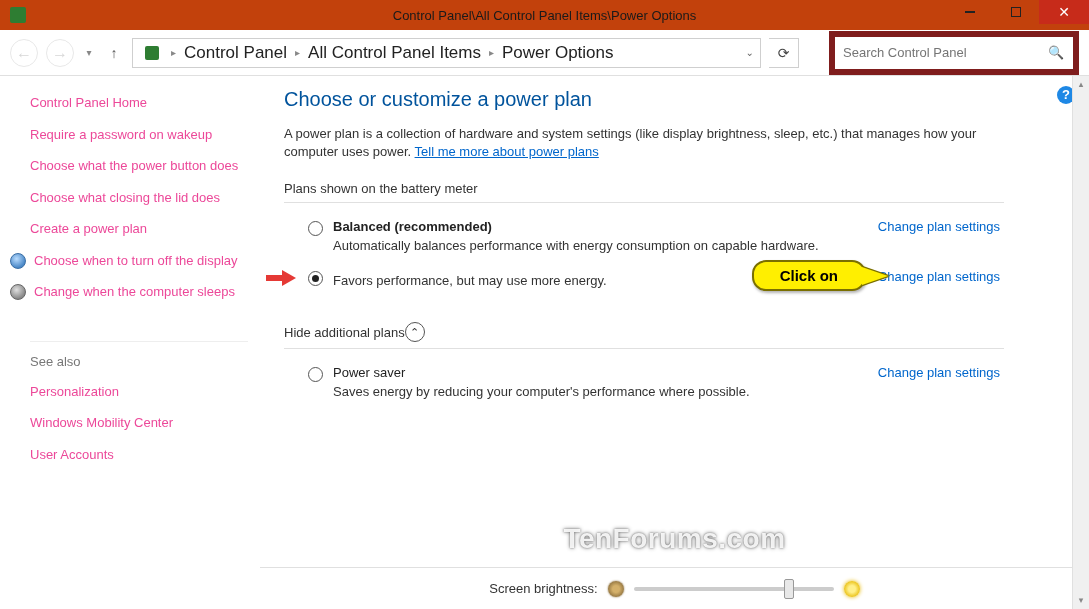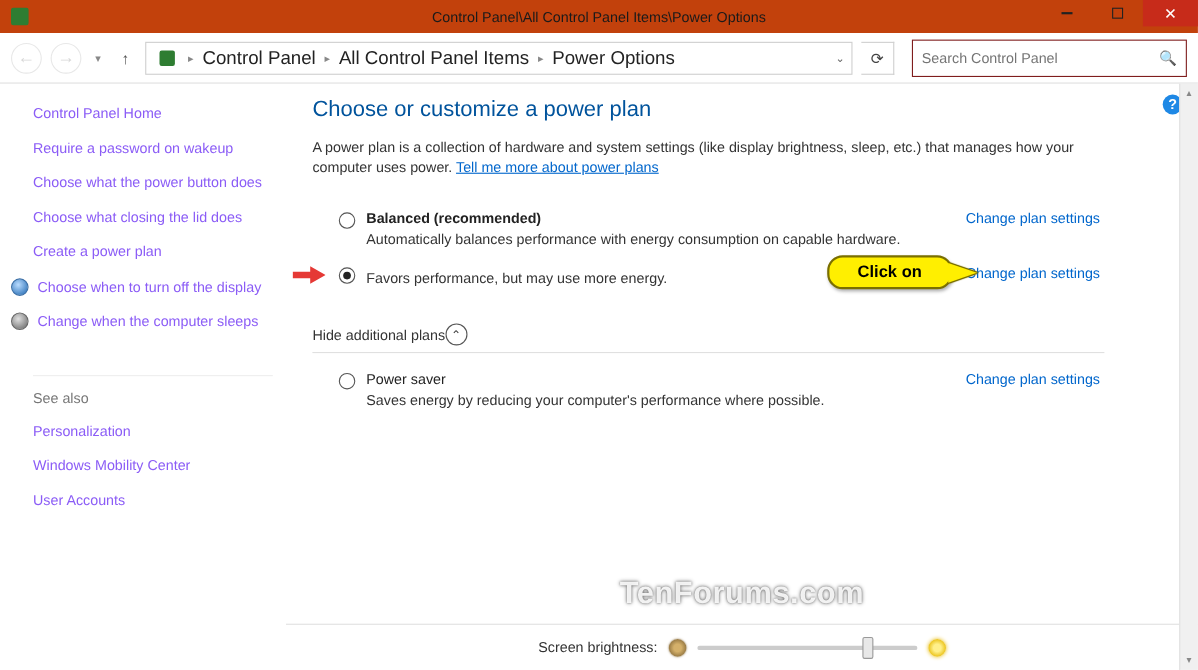--- a/index.html
+++ b/index.html
@@ -24,28 +24,28 @@
   .nav-up { width: 20px; text-align: center; color: #555; font-size: 14px; cursor: pointer; }
 
   .breadcrumb { flex: 1; height: 30px; border: 1px solid #cfcfcf; display: flex; align-items: center; padding: 0 4px; position: relative; }
   .bc-icon { width: 18px; height: 18px; margin: 0 6px; display: flex; align-items: center; justify-content: center; }
   .bc-icon span { width: 14px; height: 14px; background: #2e7d32; border-radius: 2px; display: block; }
   .bc-sep { color: #888; font-size: 10px; padding: 0 4px; }
   .bc-item { font-size: 17px; color: #222; padding: 0 4px; cursor: pointer; }
   .bc-drop { position: absolute; right: 6px; color: #666; font-size: 10px; cursor: pointer; }
   .refresh-btn { width: 30px; height: 30px; border: 1px solid #cfcfcf; border-left: none; display: flex; align-items: center; justify-content: center; cursor: pointer; color: #444; font-size: 14px; }
 
-  .searchbox { width: 250px; height: 30px; border: 1px solid #7f1d1d; display: flex; align-items: center; padding: 16px 8px; margin-left: 8px; }
+  .searchbox { width: 250px; height: 30px; border: 6px solid #7f1d1d; display: flex; align-items: center; padding: 16px 8px; margin-left: 22px; }
   .searchbox input { border: none; outline: none; flex: 1; font-size: 13px; color: #666; background: transparent; }
   .searchbox .search-icon { color: #666; font-size: 13px; }
 
   
   .content { display: flex; height: calc(609px - 30px - 46px); position: relative; }
   .sidebar { width: 260px; padding: 18px 12px 10px 30px; font-size: 13px; }
-  .sidebar a { display: block; color: #8b5cf6; text-decoration: none; margin-bottom: 14px; line-height: 1.35; cursor: pointer; }
+  .sidebar a { display: block; color: #ec4899; text-decoration: none; margin-bottom: 14px; line-height: 1.35; cursor: pointer; }
   .sidebar .side-row { display: flex; align-items: flex-start; gap: 8px; margin-left: -20px; margin-bottom: 14px; }
   .sidebar .side-row a { margin-bottom: 0; }
   .side-icon { width: 16px; height: 16px; flex-shrink: 0; border-radius: 50%; display: inline-block; margin-top: 1px; }
   .side-icon.monitor { background: radial-gradient(circle at 40% 35%, #b9dcff 0%, #4a88c7 70%); border: 1px solid #3a6ea5; }
   .side-icon.moon { background: radial-gradient(circle at 40% 35%, #e0e0e0 0%, #888 70%); border: 1px solid #666; }
   .see-also-hdr { color: #777; font-size: 13px; margin-top: 40px; margin-bottom: 14px; border-top: 1px solid #eee; padding-top: 12px; }
 
   .main { flex: 1; padding: 12px 36px 0 24px; font-size: 13px; color: #222; position: relative; }
   .help-icon { position: absolute; top: 10px; right: 14px; width: 18px; height: 18px; border-radius: 50%; background: #1e88e5; color: #fff; font-size: 13px; font-weight: bold; text-align: center; line-height: 18px; cursor: pointer; }
 
@@ -160,20 +160,21 @@
   </div>
 
   <div class="main">
     <div class="help-icon">?</div>
 
     <h1 class="page-title">Choose or customize a power plan</h1>
     <p class="page-desc">
       <span>A power plan is a collection of hardware and system settings (like display brightness, sleep, etc.) that manages how your computer uses power. </span><a>Tell me more about power plans</a>
     </p>
 
+    <div class="section-label">Plans shown on the battery meter</div>
 
     <div class="plan">
       <div class="plan-radio"></div>
       <div class="plan-body">
         <div class="plan-name bold">Balanced (recommended)</div>
         <div class="plan-desc">Automatically balances performance with energy consumption on capable hardware.</div>
       </div>
       <a class="plan-link">Change plan settings</a>
     </div>
 

